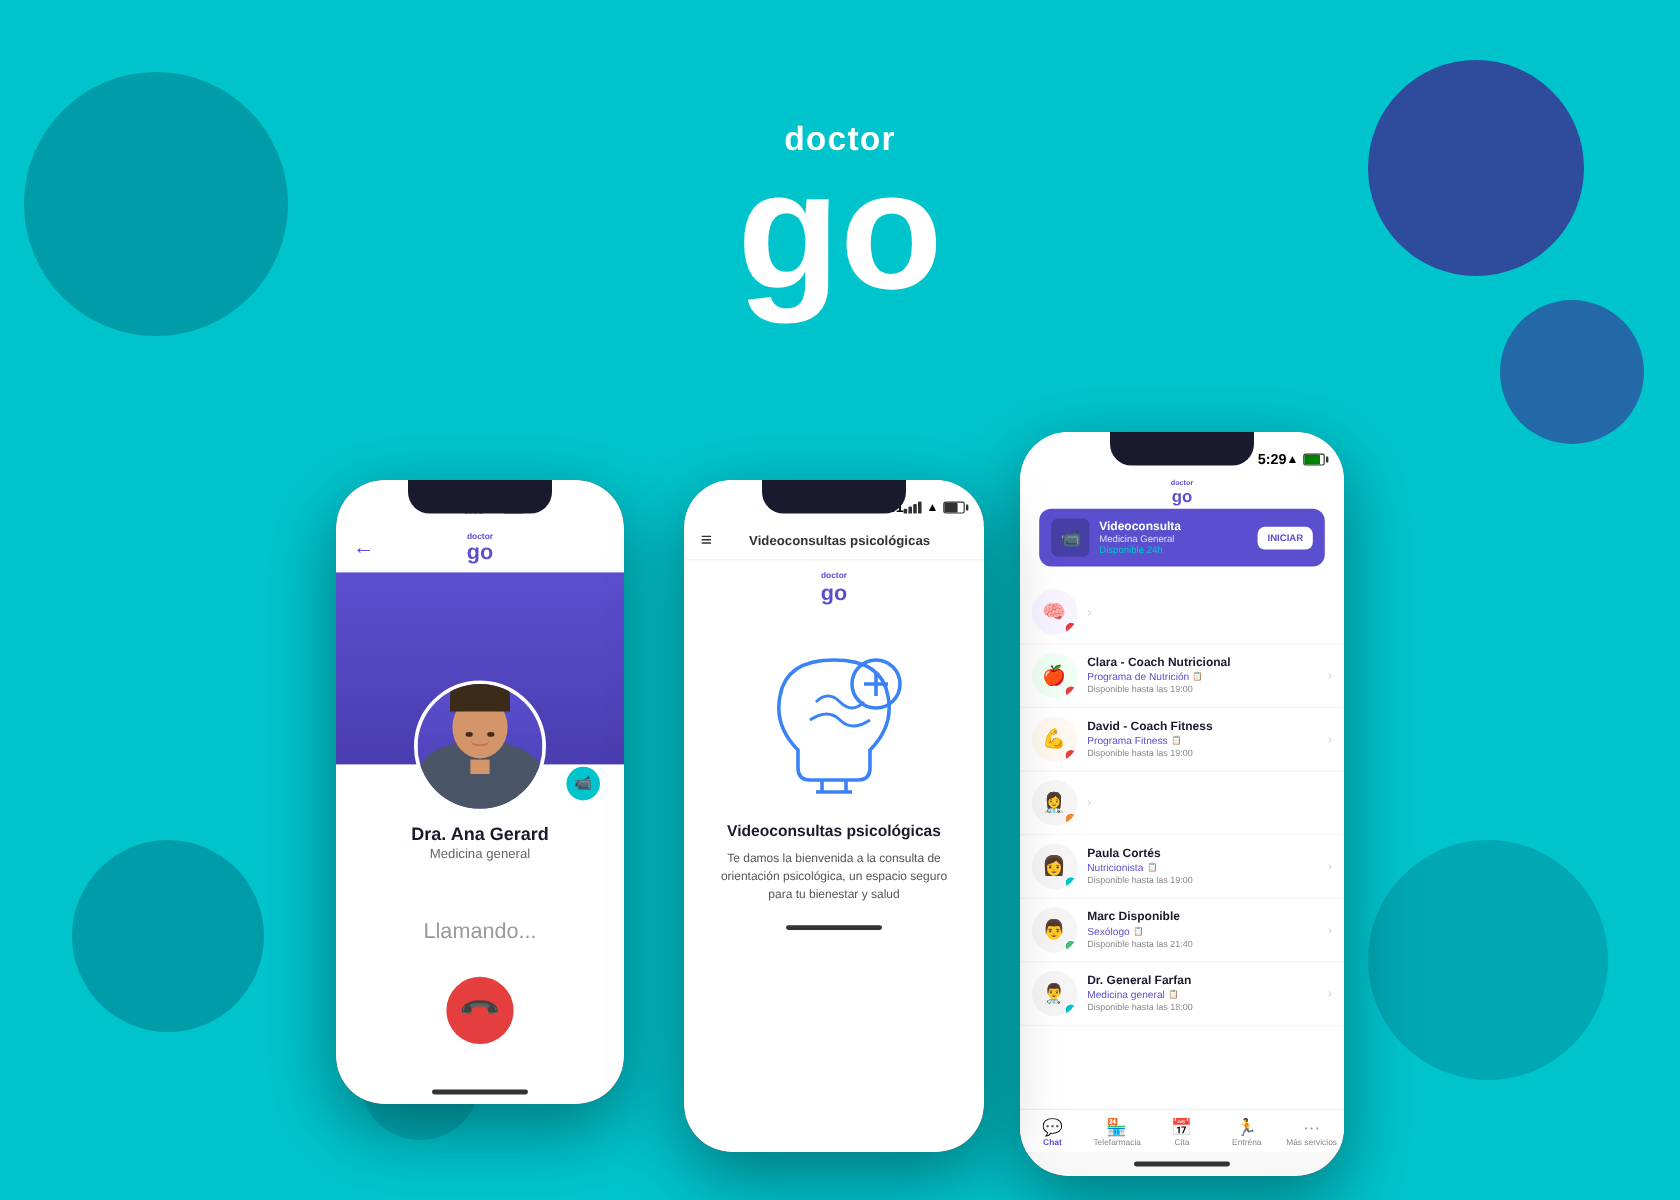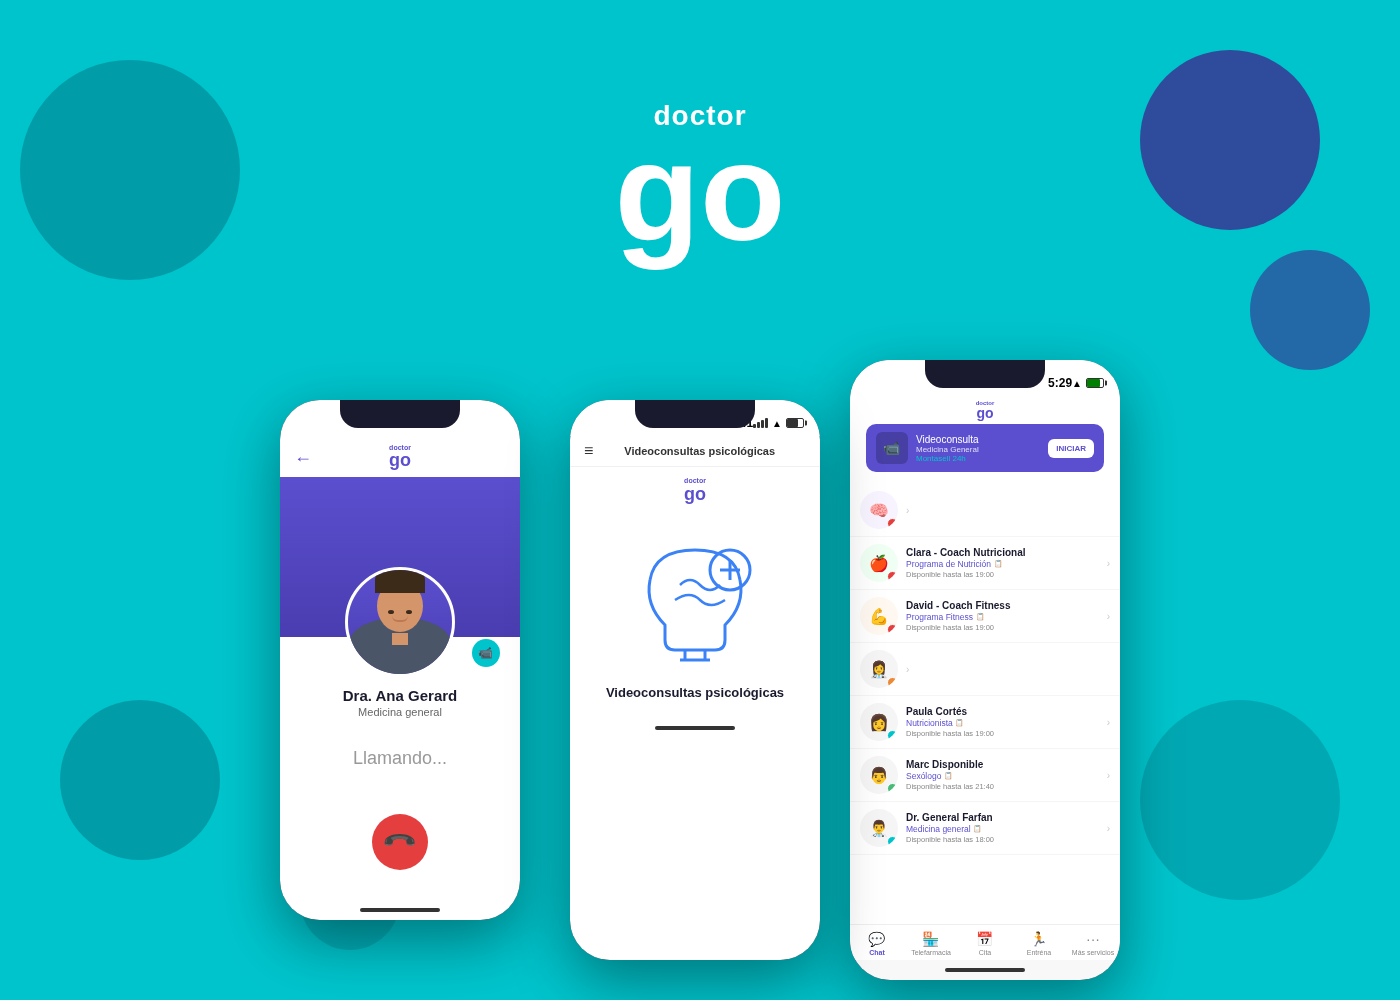--- a/index.html
+++ b/index.html
@@ -187,21 +187,21 @@
       font-size: 12px;
     }
 
     .calling-info {
       margin-top: 50px;
       text-align: center;
       padding: 0 16px;
     }
     .doctor-name-call { font-size: 15px; font-weight: 700; color: #1a1a2e; }
     .doctor-specialty-call { font-size: 11px; color: #666; margin-top: 2px; }
-    .calling-text { font-size: 18px; color: #999; margin-top: 30px; }
+    .calling-text { font-size: 18px; color: #999; margin-top: 48px; }
 
     .end-call-btn {
       width: 56px; height: 56px;
       background: #e53e3e;
       border-radius: 50%;
       display: flex;
       align-items: center;
       justify-content: center;
       margin-top: auto;
       margin-bottom: 30px;
@@ -286,21 +286,21 @@
       background: rgba(0,0,0,0.2);
       border-radius: 6px;
       display: flex;
       align-items: center;
       justify-content: center;
       color: white;
       font-size: 14px;
       margin-right: 8px;
     }
     .vc-info { flex: 1; }
-    .vc-title { font-size: 10px; font-weight: 400; color: white; }
+    .vc-title { font-size: 10px; font-weight: 700; color: white; }
     .vc-subtitle { font-size: 8px; color: rgba(255,255,255,0.8); }
     .vc-available { font-size: 8px; color: #00C4CC; }
     .vc-btn {
       background: white;
       color: #5B4FCF;
       font-size: 8px;
       font-weight: 700;
       padding: 5px 8px;
       border-radius: 6px;
     }
@@ -500,20 +500,21 @@
             <line x1="95" y1="35" x2="115" y2="35" stroke="#3B82F6" stroke-width="3"></line>
 
             <line x1="60" y1="115" x2="60" y2="125" stroke="#3B82F6" stroke-width="3"></line>
             <line x1="80" y1="115" x2="80" y2="125" stroke="#3B82F6" stroke-width="3"></line>
             <line x1="55" y1="125" x2="85" y2="125" stroke="#3B82F6" stroke-width="3"></line>
           </svg>
         </div>
 
         <div class="psych-content">
           <div class="psych-main-title">Videoconsultas psicológicas</div>
+          <div class="psych-description">Te damos la bienvenida a la consulta de orientación psicológica, un espacio seguro para tu bienestar y salud</div>
         </div>
 
         <div class="phone-indicator"></div>
       </div>
     </div>
   </div>
 
   <div class="phone phone-3">
     <div class="phone-inner">
       <div class="notch"></div>
@@ -534,21 +535,21 @@
           <div class="dl-logo">
             <div class="dl-small">doctor</div>
             <div class="dl-big">go</div>
           </div>
 
           <div class="videoconsulta-banner">
             <div class="vc-icon">📹</div>
             <div class="vc-info">
               <div class="vc-title">Videoconsulta</div>
               <div class="vc-subtitle">Medicina General</div>
-              <div class="vc-available">Montasell 24h</div>
+              <div class="vc-available">Disponible 24h</div>
             </div>
             <div class="vc-btn">INICIAR</div>
           </div>
         </div>
 
         <div class="doctors-list" id="doctors-list">
         <div class="doctor-item">
       <div class="doctor-avatar-small av-purple">
         <div class="av-circle">🧠</div>
         <div class="status-dot dot-red"></div>

